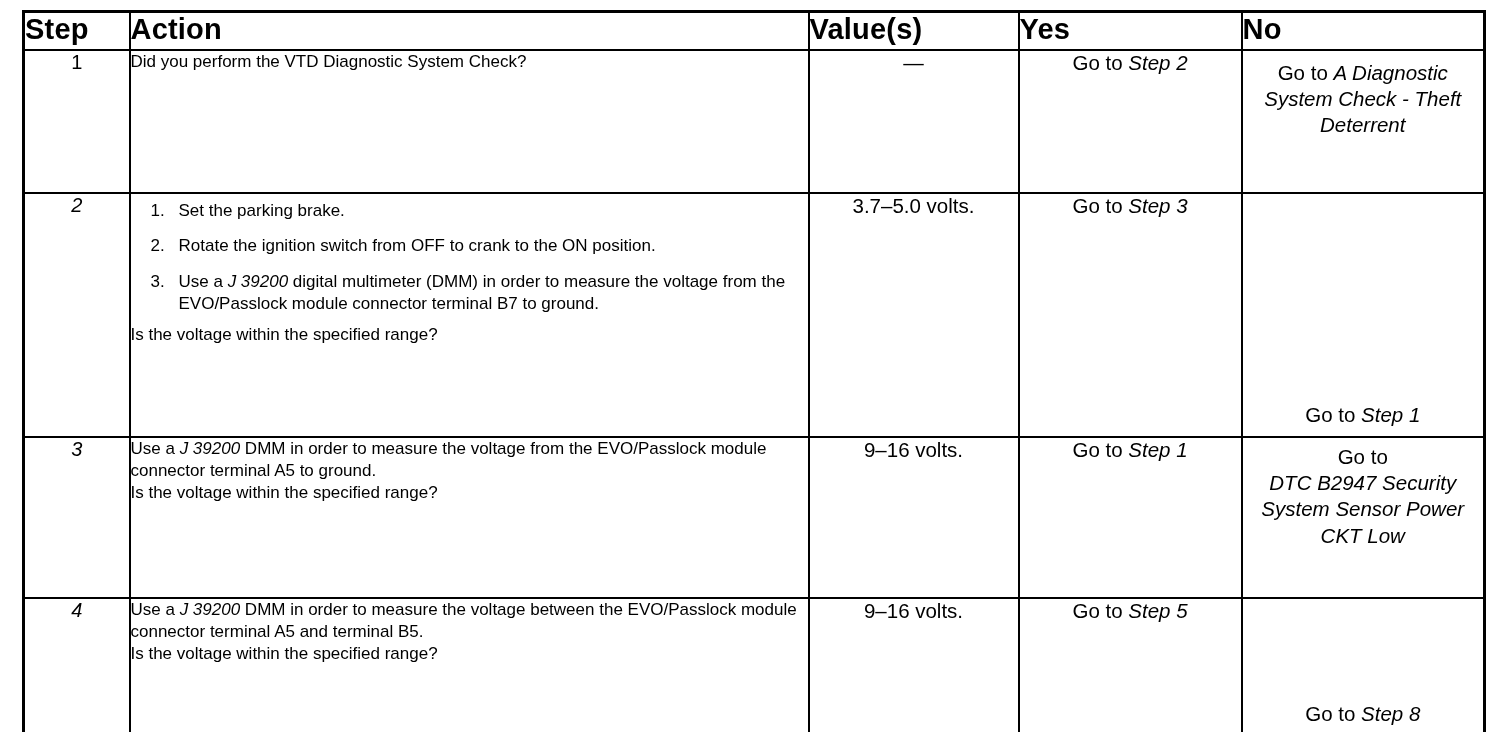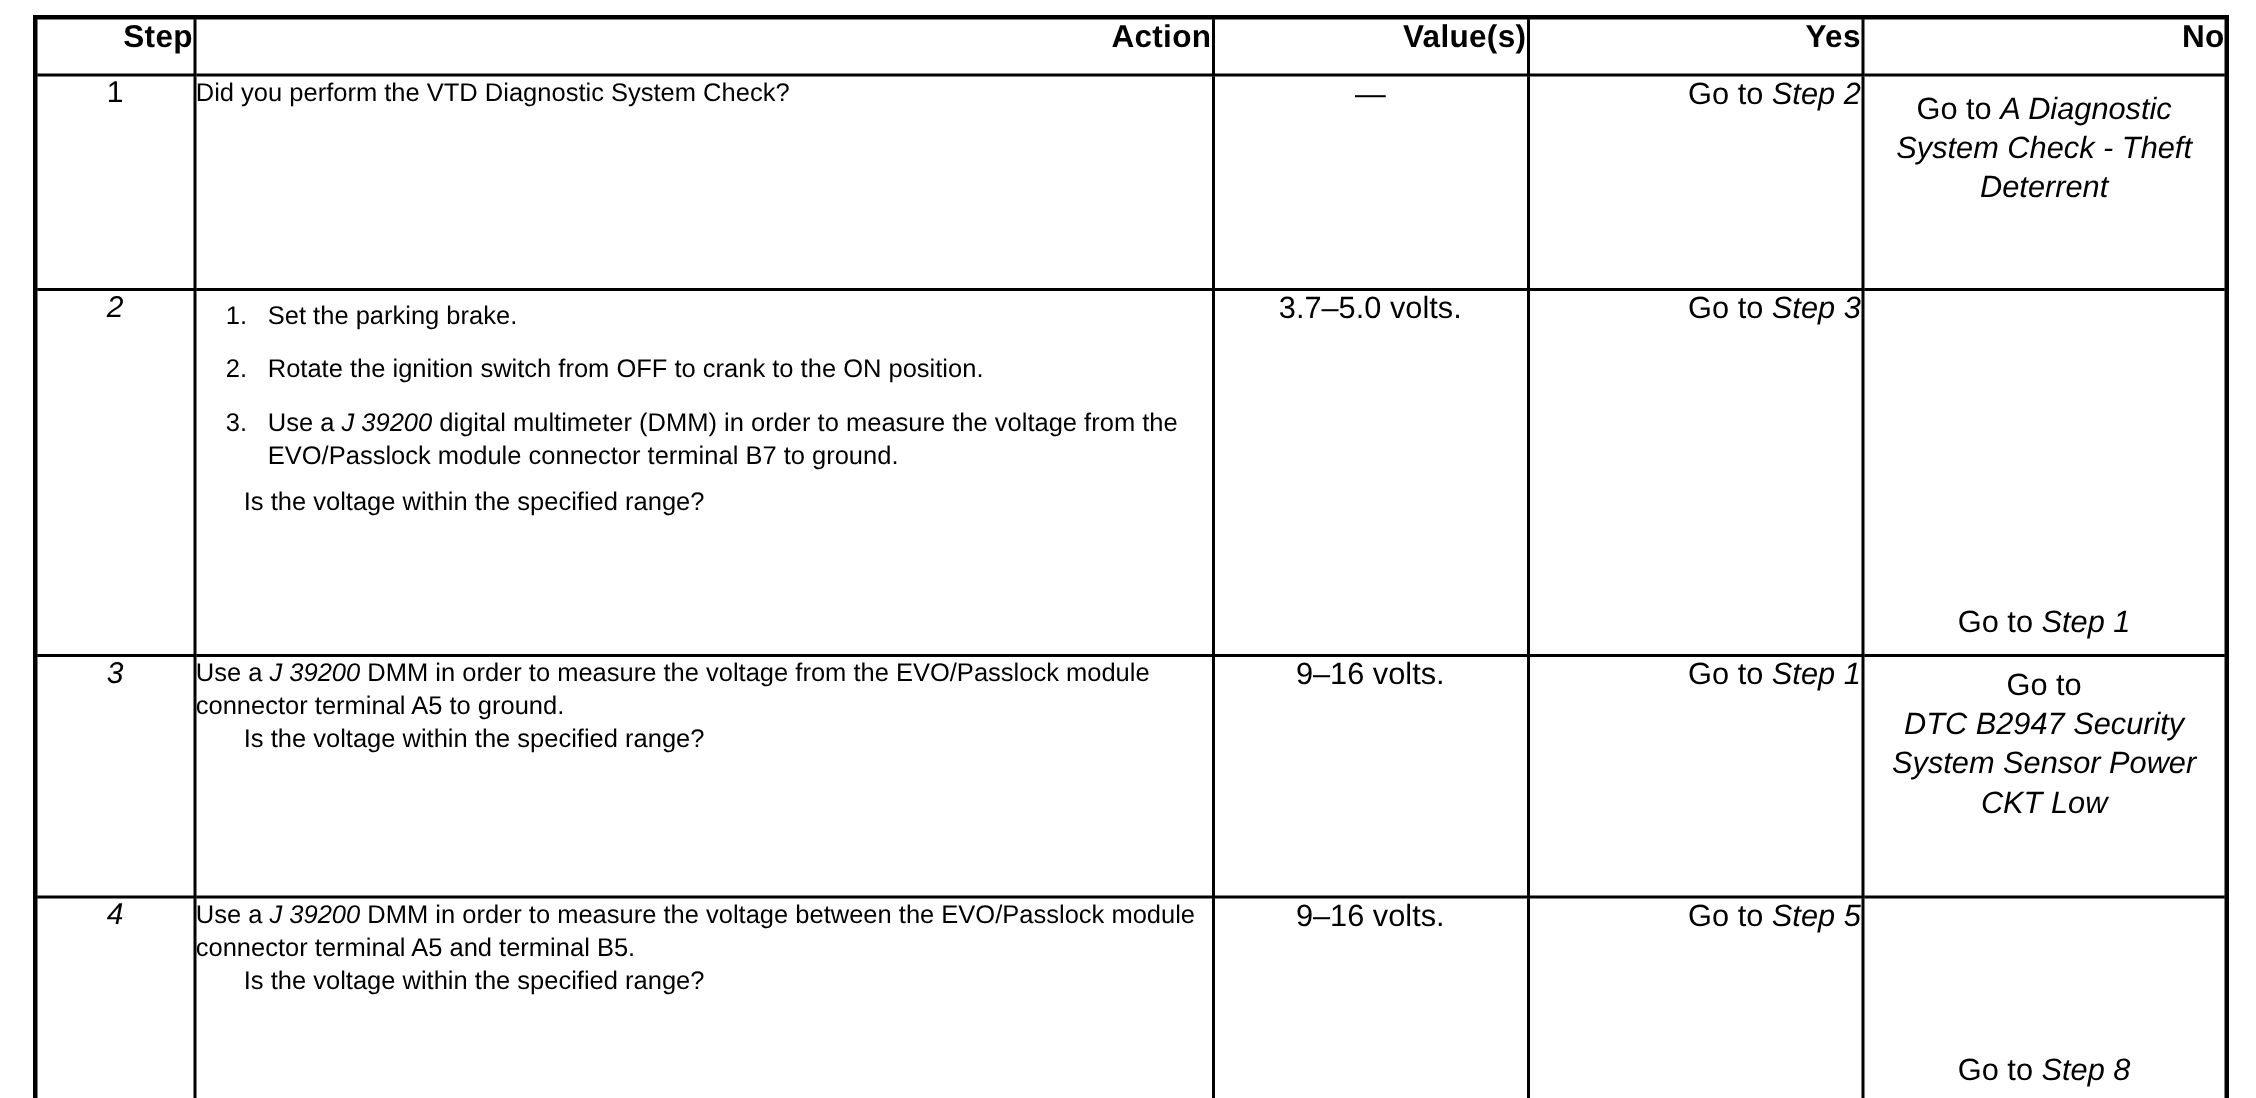--- a/index.html
+++ b/index.html
@@ -43,24 +43,24 @@
   
   col.c-step  { width: 106px; }
   col.c-act   { width: 679px; }
   col.c-val   { width: 210px; }
   col.c-yes   { width: 223px; }
   col.c-no    { width: 243px; }
 
   
   thead th {
     height: 36px;
-    text-align: right;
+    text-align: left;
     vertical-align: middle;
     font-weight: bold;
-    font-size: 21px;
+    font-size: 29px;
     border-bottom: 3px solid #000;
     letter-spacing: 0.2px;
   }
 
   
   .cell-step {
     text-align: center;
     vertical-align: middle;
     font-size: 20px;
   }
@@ -90,32 +90,32 @@
     line-height: 1.32;
   }
   .steps-list li:last-child { margin-bottom: 8px; }
   .steps-list li .marker {
     position: absolute;
     left: 20px;
     top: 0;
     width: 26px;
     text-align: left;
   }
-  .q-line { margin-top: 2px; padding-left: 32px; }
+  .q-line { margin-top: 2px; }
 
   
   .cell-value {
     text-align: center;
     vertical-align: middle;
     font-size: 20.5px;
   }
 
   
   .cell-yes {
-    text-align: right;
+    text-align: center;
     vertical-align: bottom;
     font-size: 20.5px;
     padding-bottom: 8px;
   }
   
   .cell-no {
     text-align: center;
     font-size: 20.5px;
     line-height: 1.28;
   }

